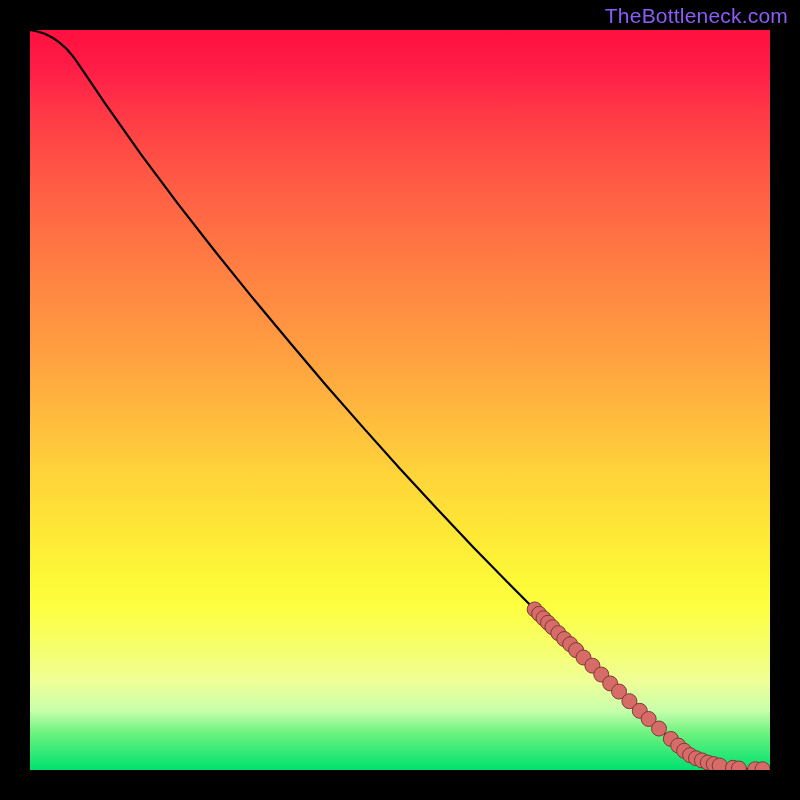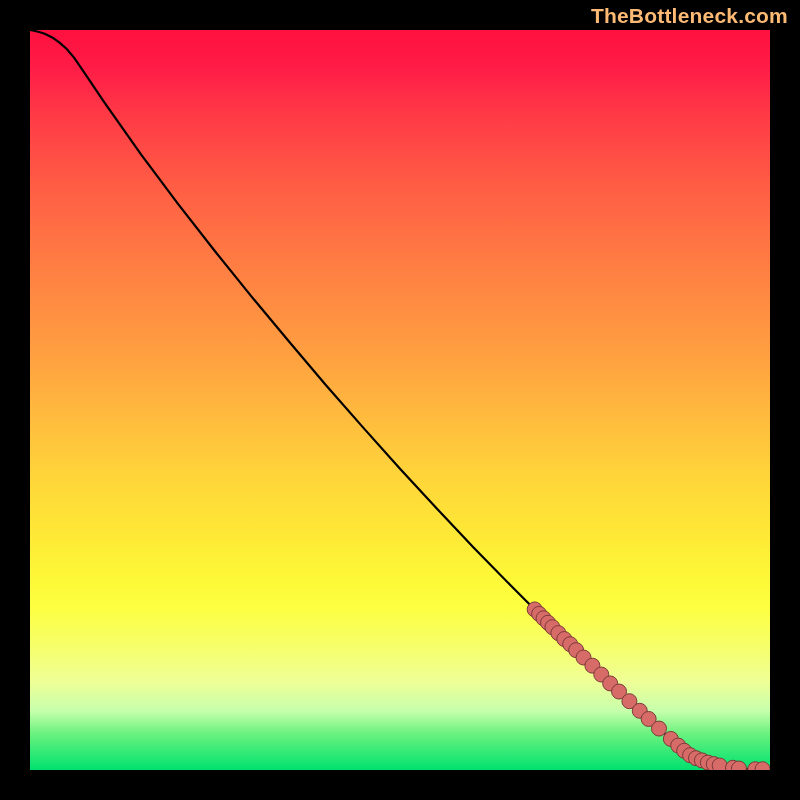--- a/index.html
+++ b/index.html
@@ -14,23 +14,23 @@
   .frame {
     position: relative;
     width: 800px;
     height: 800px;
     background: #000;
   }
   .watermark {
     position: absolute;
     top: 4px;
     right: 12px;
-    color: #fdba74;
+    color: #8b5cf6;
     font-size: 21px;
-    font-weight: 700;
+    font-weight: 400;
     letter-spacing: 0.2px;
     z-index: 3;
   }
   .plot-bg {
     position: absolute;
     left: 30px;
     top: 30px;
     width: 740px;
     height: 740px;
     

